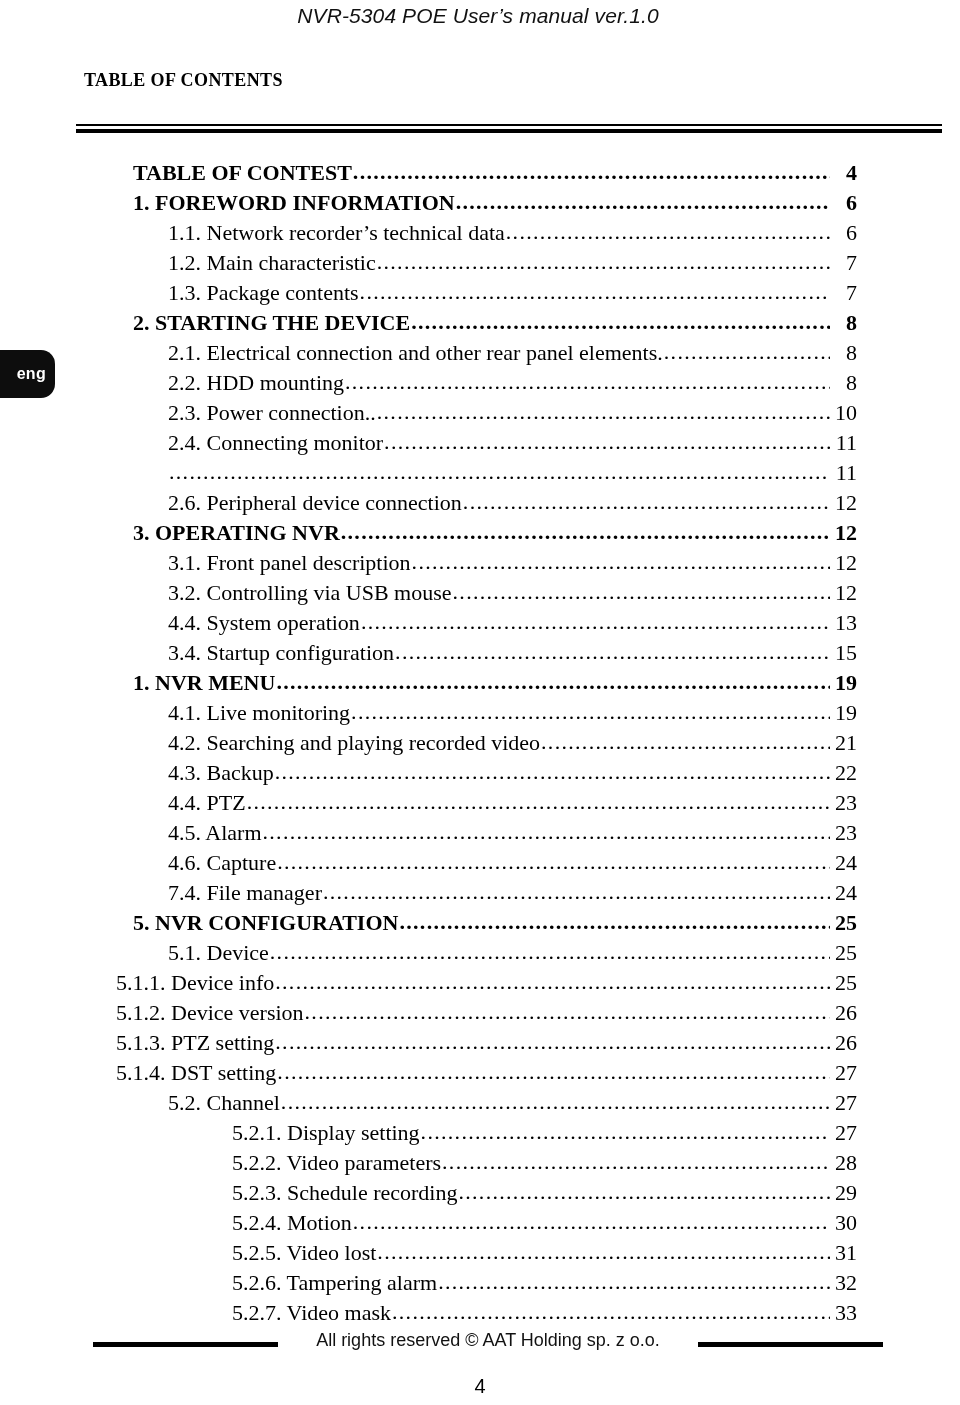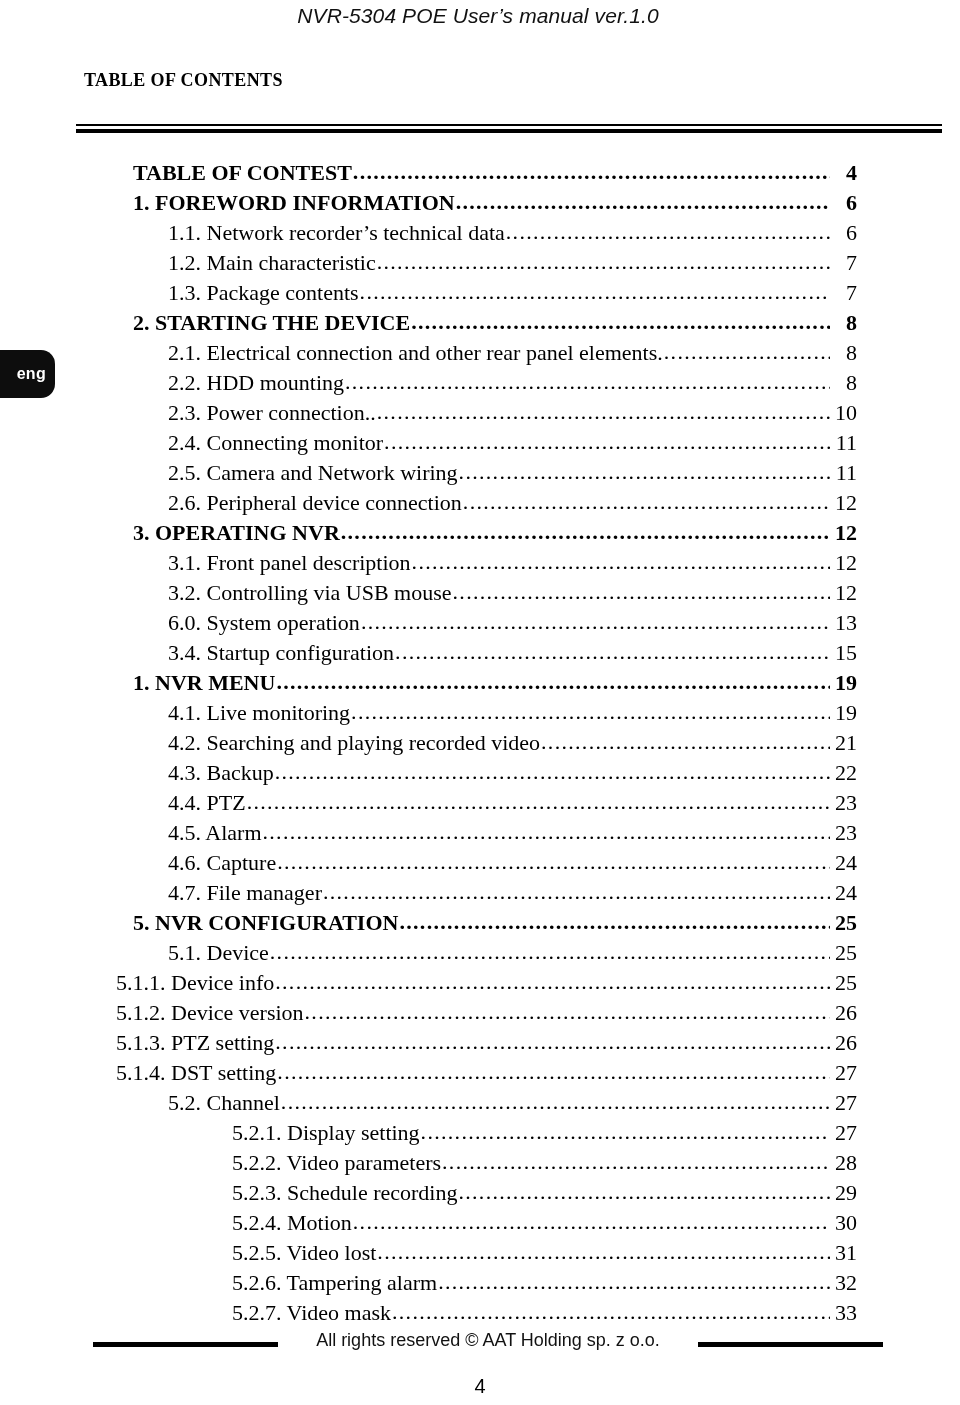--- a/index.html
+++ b/index.html
@@ -218,21 +218,20 @@
       <span class="lbl">2.3. Power connection..</span>
       <span class="leader">...............................................................................................................................................................</span>
       <span class="pg">10</span>
     </div>
     <div class="toc-row lvl2">
       <span class="lbl">2.4. Connecting monitor</span>
       <span class="leader">...............................................................................................................................................................</span>
       <span class="pg">11</span>
     </div>
     <div class="toc-row lvl2">
-      <span class="lbl">2.5. Camera and Network wiring</span>
       <span class="leader">...............................................................................................................................................................</span>
       <span class="pg">11</span>
     </div>
     <div class="toc-row lvl2">
       <span class="lbl">2.6. Peripheral device connection</span>
       <span class="leader">...............................................................................................................................................................</span>
       <span class="pg">12</span>
     </div>
     <div class="toc-row lvl1">
       <span class="lbl">3. OPERATING NVR</span>
@@ -243,21 +242,21 @@
       <span class="lbl">3.1. Front panel description</span>
       <span class="leader">...............................................................................................................................................................</span>
       <span class="pg">12</span>
     </div>
     <div class="toc-row lvl2">
       <span class="lbl">3.2. Controlling via USB mouse</span>
       <span class="leader">...............................................................................................................................................................</span>
       <span class="pg">12</span>
     </div>
     <div class="toc-row lvl2">
-      <span class="lbl">6.0. System operation</span>
+      <span class="lbl">4.4. System operation</span>
       <span class="leader">...............................................................................................................................................................</span>
       <span class="pg">13</span>
     </div>
     <div class="toc-row lvl2">
       <span class="lbl">3.4. Startup configuration</span>
       <span class="leader">...............................................................................................................................................................</span>
       <span class="pg">15</span>
     </div>
     <div class="toc-row lvl1">
       <span class="lbl">1. NVR MENU</span>
@@ -288,21 +287,21 @@
       <span class="lbl">4.5. Alarm</span>
       <span class="leader">...............................................................................................................................................................</span>
       <span class="pg">23</span>
     </div>
     <div class="toc-row lvl2">
       <span class="lbl">4.6. Capture</span>
       <span class="leader">...............................................................................................................................................................</span>
       <span class="pg">24</span>
     </div>
     <div class="toc-row lvl2">
-      <span class="lbl">4.7. File manager</span>
+      <span class="lbl">7.4. File manager</span>
       <span class="leader">...............................................................................................................................................................</span>
       <span class="pg">24</span>
     </div>
     <div class="toc-row lvl1">
       <span class="lbl">5. NVR CONFIGURATION</span>
       <span class="leader">...............................................................................................................................................................</span>
       <span class="pg">25</span>
     </div>
     <div class="toc-row lvl2">
       <span class="lbl">5.1. Device</span>

